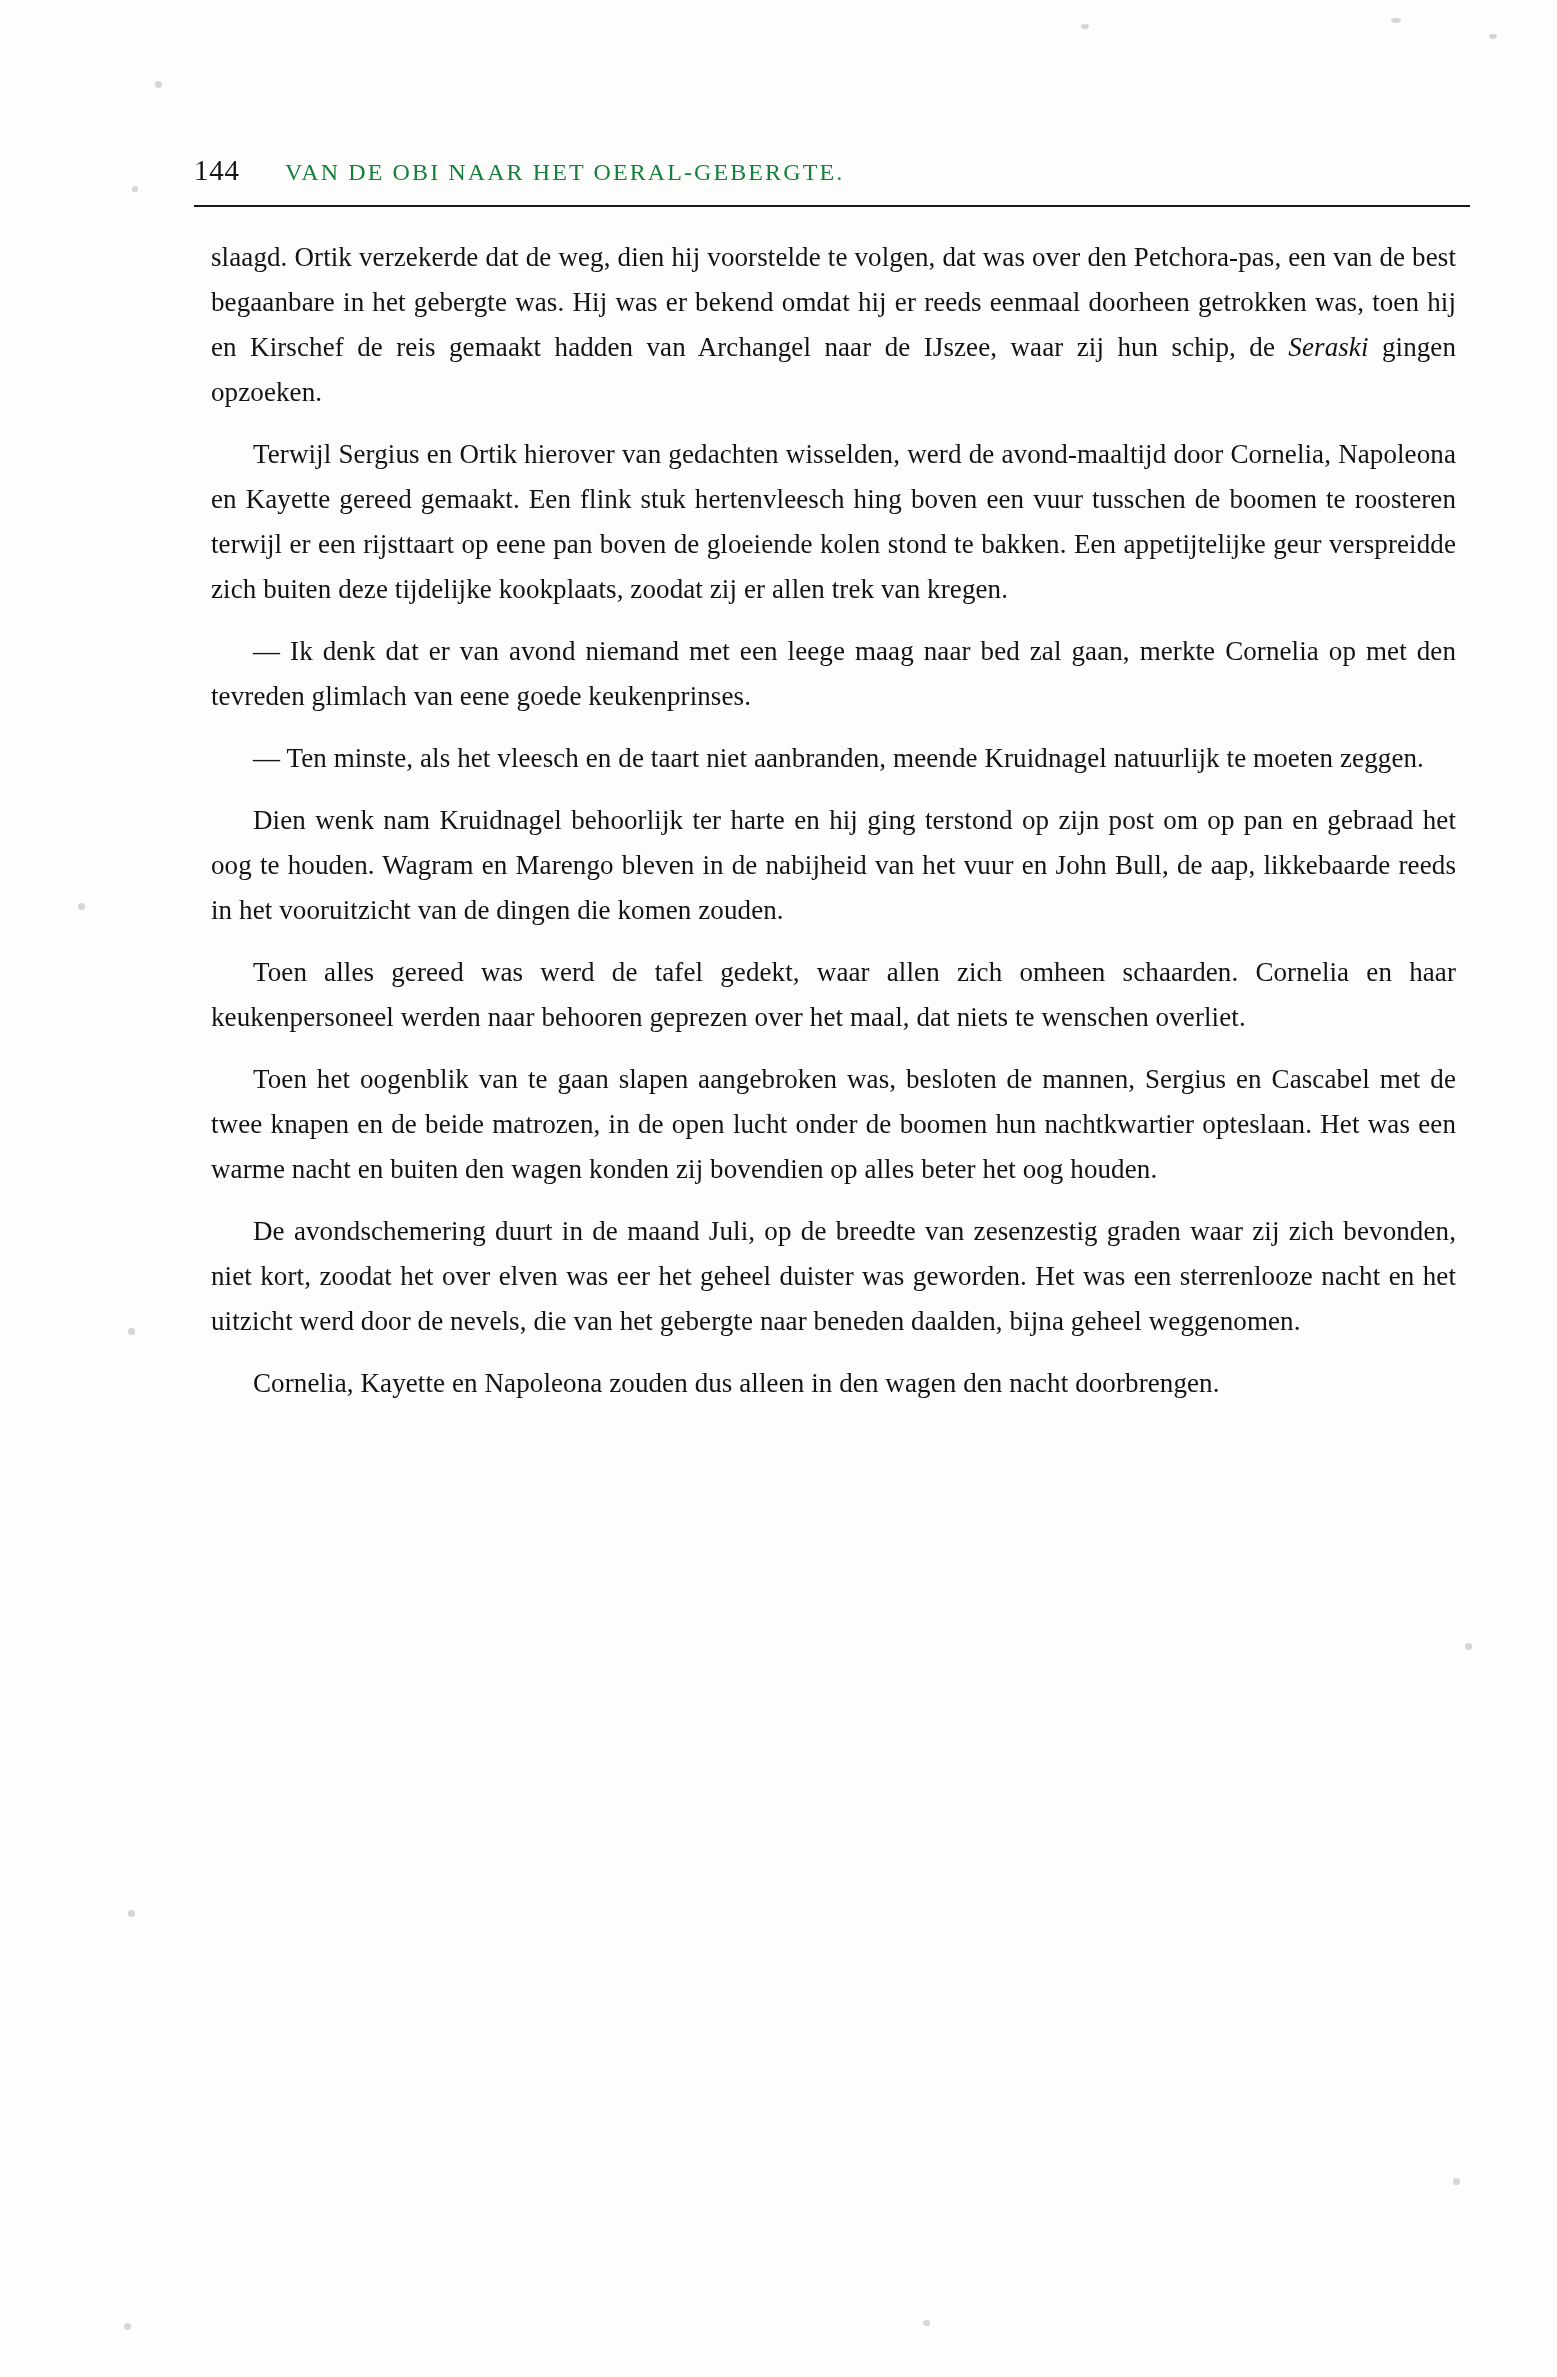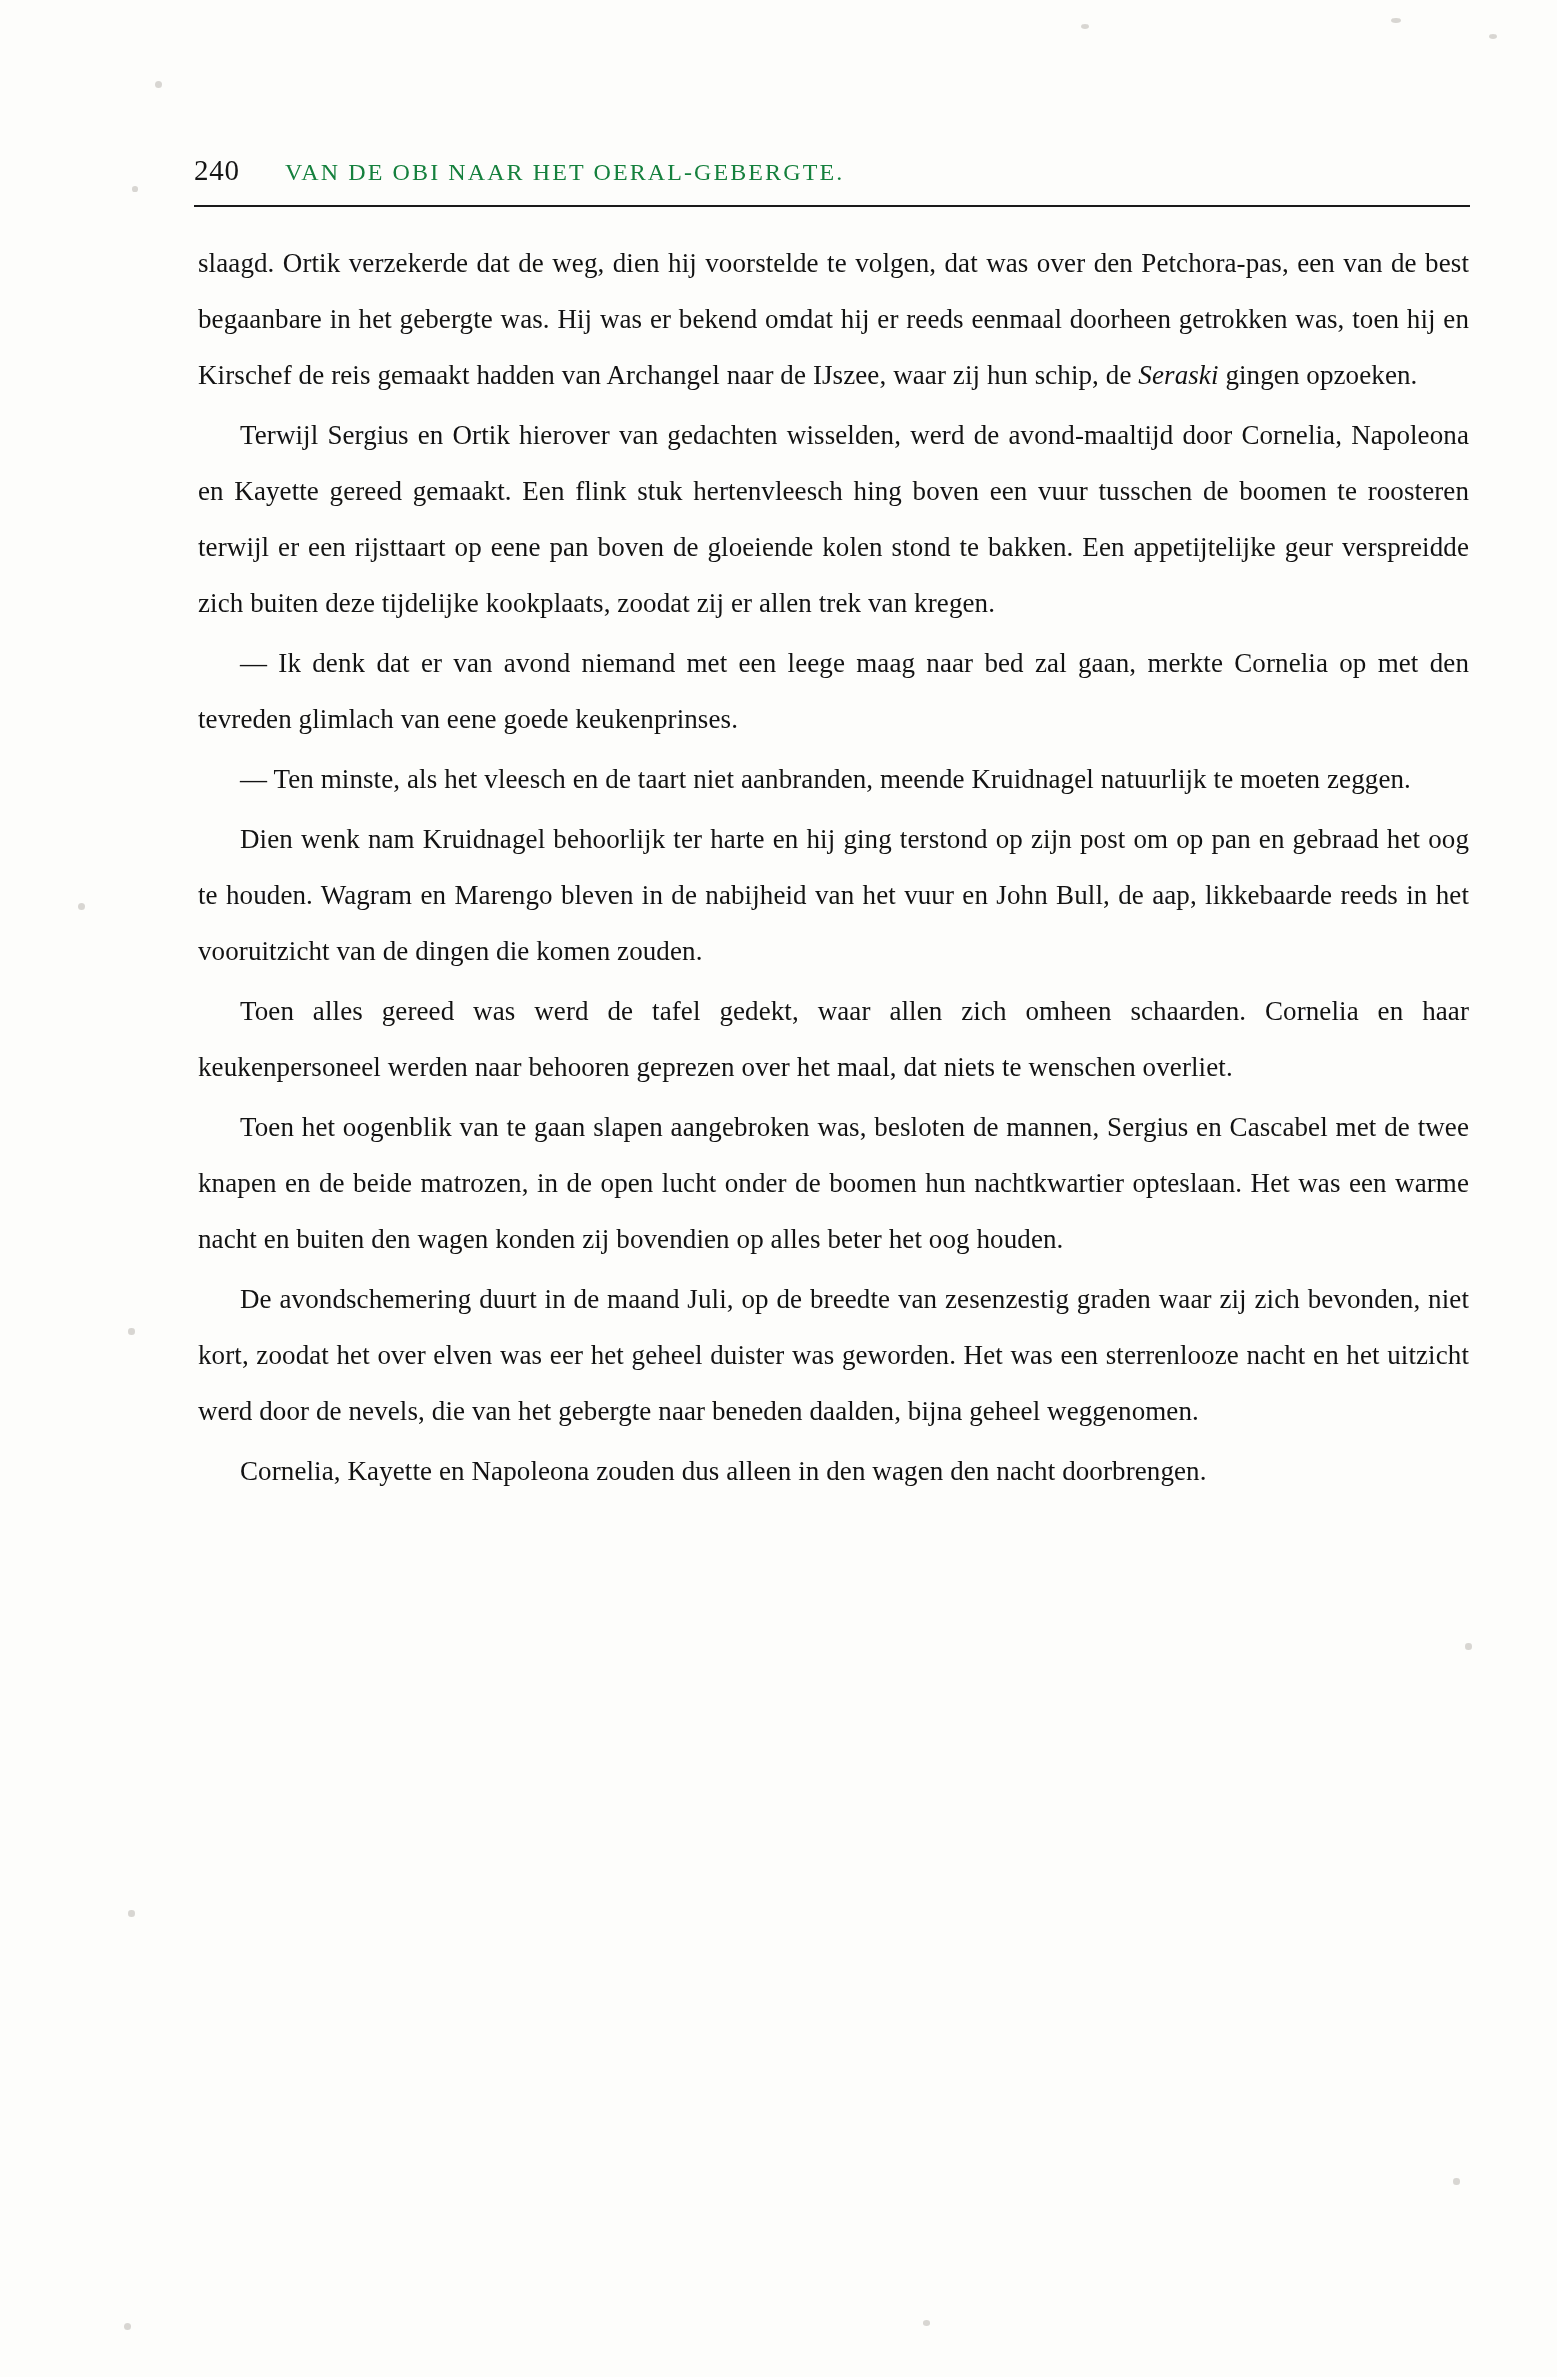--- a/index.html
+++ b/index.html
@@ -58,23 +58,23 @@
   }
   .head-rule {
     border: none;
     border-top: 2px solid #1a1a1a;
     margin: 8px 0 27.5px 0;
     width: 1276px;
   }
 
   
   .body-text p {
-    margin: 4px;
+    margin: 17px;
     font-size: 27px;
-    line-height: 56px;
+    line-height: 45px;
     text-align: justify;
     text-justify: inter-word;
     letter-spacing: 0.1px;
     color: #131313;
   }
   .body-text p.indent {
     text-indent: 42px;
   }
   .body-text p.cont {
     text-indent: 0;
@@ -95,21 +95,21 @@
   <span class="scan-speck" style="left:1081px;top:24px;width:8px;height:4.9px;"></span>
   <span class="scan-speck" style="left:1391px;top:18px;width:9.7px;height:4.9px;"></span>
   <span class="scan-speck" style="left:1489px;top:34px;width:8px;height:4.9px;"></span>
   <span class="scan-speck" style="left:124px;top:2323px;width:7.3px;height:7.3px;"></span>
   <span class="scan-speck" style="left:923px;top:2320px;width:7.3px;height:5.7px;"></span>
 </div>
 
 <div class="content">
 
   <div class="running-head">
-    <span class="folio">240</span>
+    <span class="folio">144</span>
     <span class="head-title">VAN DE OBI NAAR HET OERAL-GEBERGTE.</span>
   </div>
   <hr class="head-rule">
 
   <div class="body-text">
     <p class="cont">slaagd. Ortik verzekerde dat de weg, dien hij voorstelde te volgen, dat was over den Petchora-pas, een van de best begaanbare in het gebergte was. Hij was er bekend omdat hij er reeds eenmaal doorheen getrokken was, toen hij en Kirschef de reis gemaakt hadden van Archangel naar de IJszee, waar zij hun schip, de <span class="italic">Seraski</span> gingen opzoeken.</p>
     <p class="indent">Terwijl Sergius en Ortik hierover van gedachten wisselden, werd de avond-maaltijd door Cornelia, Napoleona en Kayette gereed gemaakt. Een flink stuk hertenvleesch hing boven een vuur tusschen de boomen te roosteren terwijl er een rijsttaart op eene pan boven de gloeiende kolen stond te bakken. Een appetijtelijke geur verspreidde zich buiten deze tijdelijke kookplaats, zoodat zij er allen trek van kregen.</p>
     <p class="indent">— Ik denk dat er van avond niemand met een leege maag naar bed zal gaan, merkte Cornelia op met den tevreden glimlach van eene goede keukenprinses.</p>
     <p class="indent">— Ten minste, als het vleesch en de taart niet aanbranden, meende Kruidnagel natuurlijk te moeten zeggen.</p>
     <p class="indent">Dien wenk nam Kruidnagel behoorlijk ter harte en hij ging terstond op zijn post om op pan en gebraad het oog te houden. Wagram en Marengo bleven in de nabijheid van het vuur en John Bull, de aap, likkebaarde reeds in het vooruitzicht van de dingen die komen zouden.</p>

